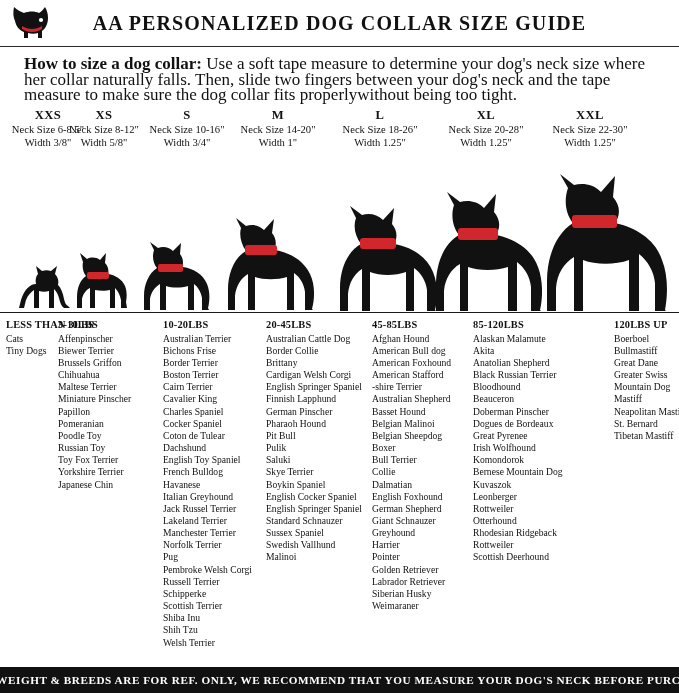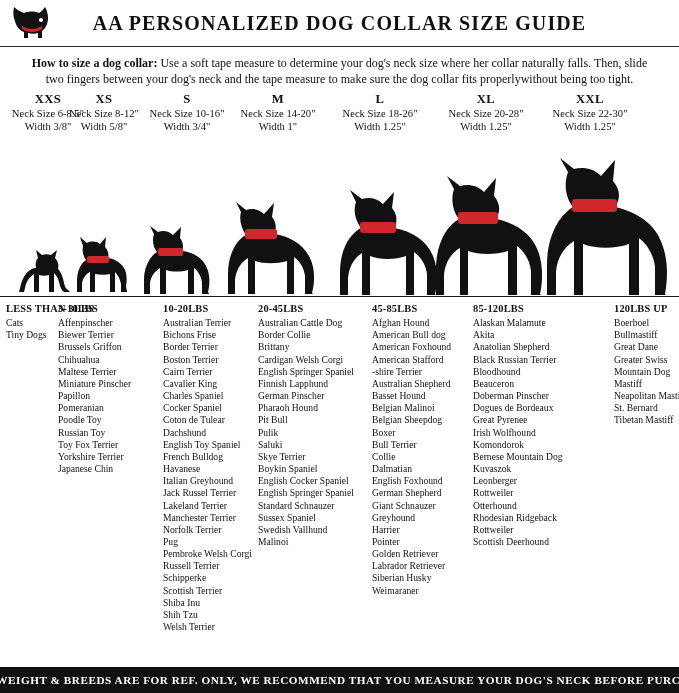--- a/index.html
+++ b/index.html
@@ -44,23 +44,23 @@
     position: absolute;
     left: 8px;
     top: 4px;
     width: 44px;
     height: 38px;
   }
 
   
   .intro {
     padding: 9px 24px 4px 24px;
-    font-size: 12px;
+    font-size: 17px;
     line-height: 15.5px;
-    text-align: center;
+    text-align: left;
   }
   .intro b { font-weight: bold; }
 
   
   .sizes {
     position: relative;
     height: 48px;
     margin-top: 2px;
     padding-left: 43px;
   }
@@ -295,21 +295,21 @@
       <span class="bl">Pug</span>
       <span class="bl">Pembroke Welsh Corgi</span>
       <span class="bl">Russell Terrier</span>
       <span class="bl">Schipperke</span>
       <span class="bl">Scottish Terrier</span>
       <span class="bl">Shiba Inu</span>
       <span class="bl">Shih Tzu</span>
       <span class="bl">Welsh Terrier</span>
     </div>
 
-    <div class="breed-col" style="left:258px;width:112px;">
+    <div class="breed-col" style="left:266px;width:112px;">
       <span class="wt">20-45LBS</span>
       <span class="bl">Australian Cattle Dog</span>
       <span class="bl">Border Collie</span>
       <span class="bl">Brittany</span>
       <span class="bl">Cardigan Welsh Corgi</span>
       <span class="bl">English Springer Spaniel</span>
       <span class="bl">Finnish Lapphund</span>
       <span class="bl">German Pinscher</span>
       <span class="bl">Pharaoh Hound</span>
       <span class="bl">Pit Bull</span>

